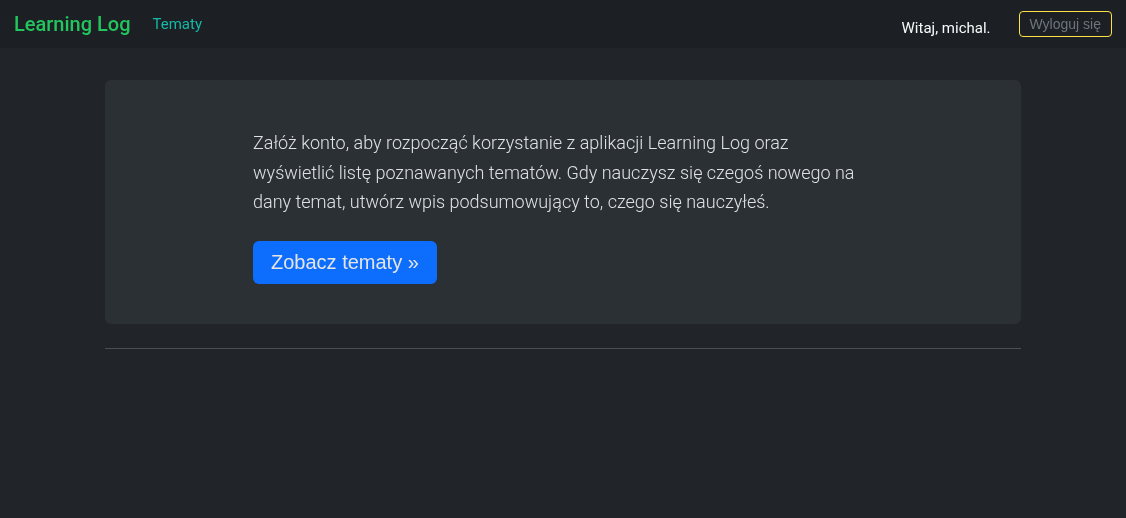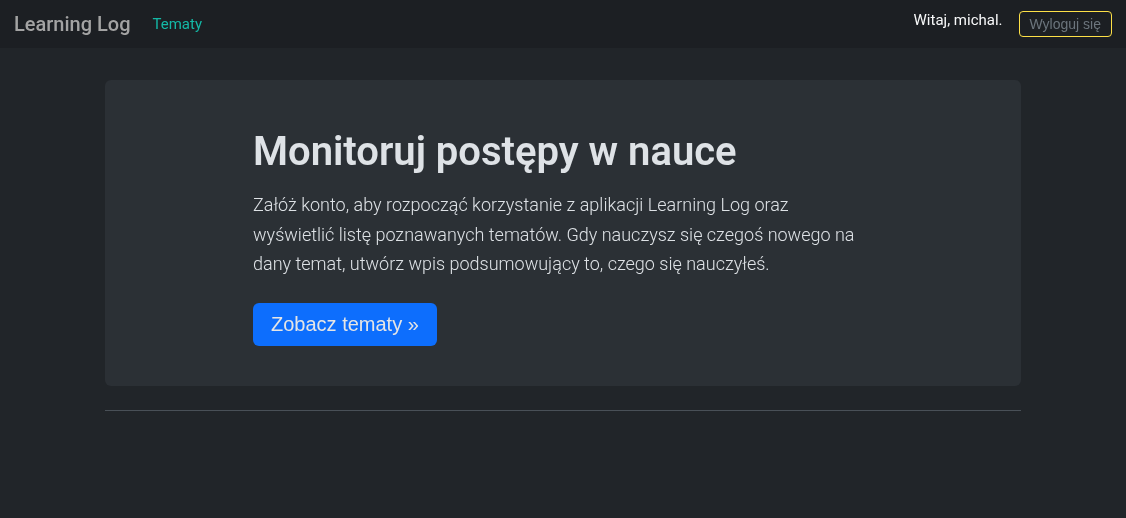--- a/index.html
+++ b/index.html
@@ -16,37 +16,37 @@
       overflow: hidden;
     }
     .navbar {
       background-color: #1c1f23;
       display: flex;
       align-items: center;
       padding: 8px 14px;
       height: 48px;
     }
     .navbar-brand {
-      color: #a3a3a3;
+      color: #22c55e;
       font-size: 20px;
       font-weight: 500;
       text-decoration: none;
       margin-right: 22px;
     }
     .nav-link {
       color: #14b8a6;
       font-size: 15px;
       text-decoration: none;
       padding: 6px 0;
     }
     .navbar-right {
       margin-left: auto;
       display: flex;
-      align-items: flex-start;
-      gap: 16px;
+      align-items: flex-end;
+      gap: 28px;
     }
     .welcome-text {
       color: #f8f9fa;
       font-size: 15px;
     }
     .btn-outline {
       background: transparent;
       border: 1px solid #fde047;
       color: #6c757d;
       padding: 4px 10px;
@@ -106,19 +106,18 @@
   <a href="#" class="nav-link">Tematy</a>
   <div class="navbar-right">
     <span class="welcome-text">Witaj, michal.</span>
     <button class="btn-outline">Wyloguj się</button>
   </div>
 </nav>
 
 <div class="container">
   <div class="jumbotron">
     <div class="jumbo-inner">
-      <h1 class="jumbo-title">Monitoruj postępy w nauce</h1>
       <p class="jumbo-lead">Załóż konto, aby rozpocząć korzystanie z aplikacji Learning Log oraz wyświetlić listę poznawanych tematów. Gdy nauczysz się czegoś nowego na dany temat, utwórz wpis podsumowujący to, czego się nauczyłeś.</p>
       <button class="btn-primary">Zobacz tematy »</button>
     </div>
   </div>
   <hr class="divider">
 </div>
 
 </body></html>

